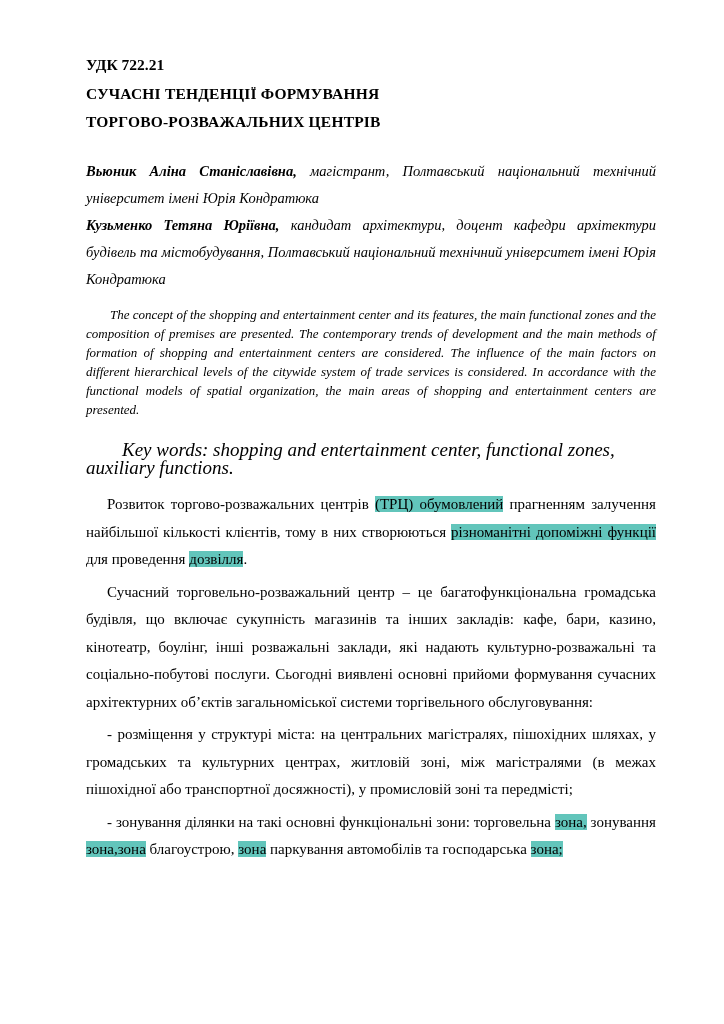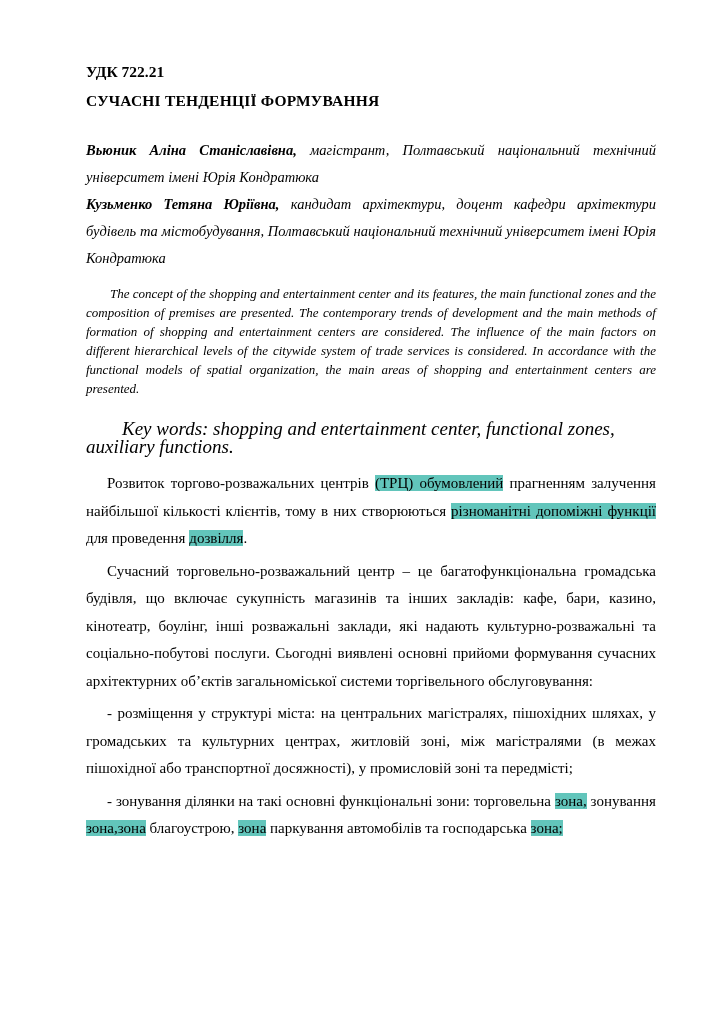--- a/index.html
+++ b/index.html
@@ -1,21 +1,21 @@
 <!DOCTYPE html>
 <html style="--hl: #62c5bb;"><head>
 <meta charset="utf-8">
 <style>
   * { box-sizing: border-box; }
   html, body { margin: 0; padding: 0; background: #ffffff; }
   .page {
     position: relative;
     width: 724px;
     height: 968px;
-    margin: 7px auto;
+    margin: 0 auto;
     background: #ffffff;
     padding: 52px 68px 40px 86px;
     font-family: "Liberation Serif", serif;
     color: #000000;
     overflow: hidden;
   }
   .udc {
     font-weight: 700;
     font-size: 15.5px;
     line-height: 26px;
@@ -64,20 +64,21 @@
 </style>
 </head>
 <body>
 
 <div class="page">
 
   <div class="udc">УДК 722.21</div>
 
   <div class="title">
     <div>СУЧАСНІ ТЕНДЕНЦІЇ ФОРМУВАННЯ</div>
+    <div>ТОРГОВО-РОЗВАЖАЛЬНИХ ЦЕНТРІВ</div>
   </div>
 
   <div class="authors">
     <p class="author"><span class="author-name">Вьюник  Аліна Станіславівна,</span><span class="author-affil"> магістрант, Полтавський національний технічний університет імені Юрія Кондратюка</span></p>
     <p class="author"><span class="author-name">Кузьменко Тетяна Юріївна,</span><span class="author-affil"> кандидат архітектури, доцент кафедри архітектури будівель та містобудування, Полтавський національний технічний університет імені Юрія Кондратюка</span></p>
   </div>
 
   <p class="abstract">The concept of the shopping and entertainment center and its features, the main functional zones and the composition of premises are presented. The contemporary trends of development and the main methods of formation of shopping and entertainment centers are considered. The influence of the main factors on different hierarchical levels of the citywide system of trade services is considered. In accordance with the functional models of spatial organization, the main areas of shopping and entertainment centers are presented.</p>
 
   <p class="keywords">Key words: shopping and entertainment center, functional zones, auxiliary functions.</p>

